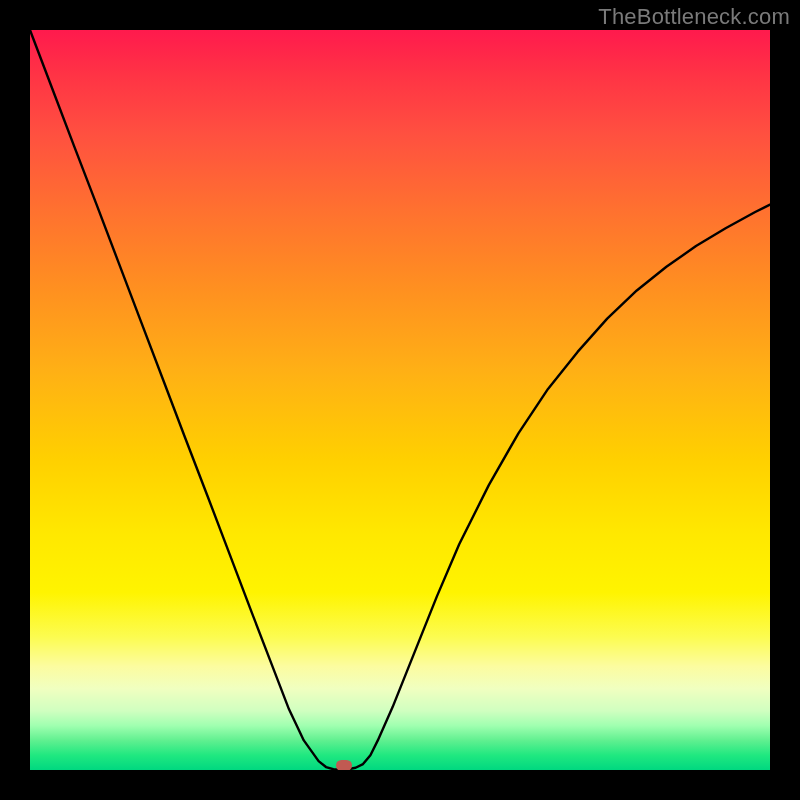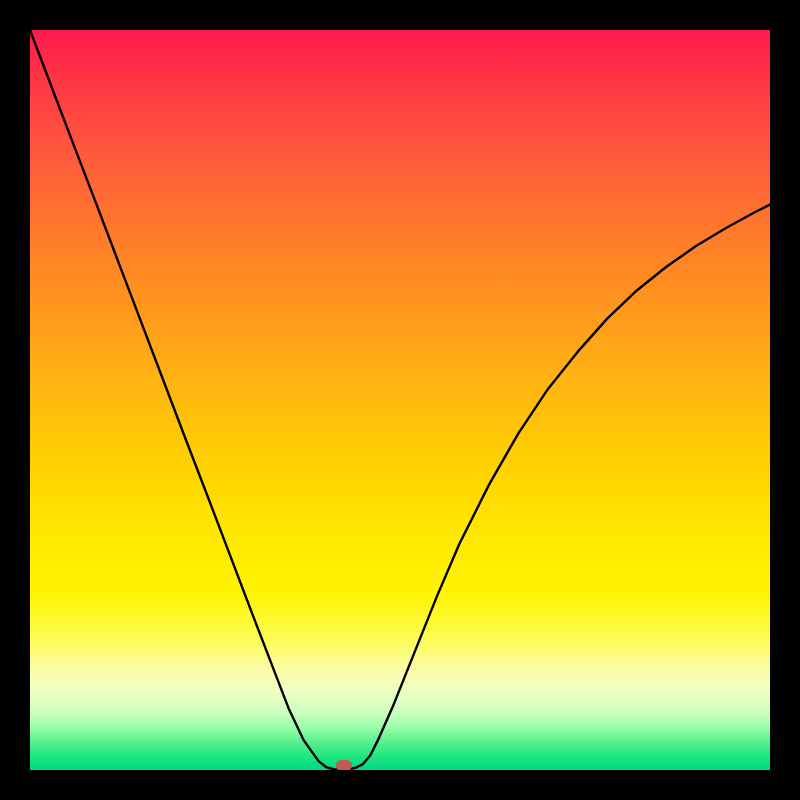--- a/index.html
+++ b/index.html
@@ -68,19 +68,20 @@
     width: 16px;
     height: 11px;
     background: #c15a52;
     border-radius: 6px;
   }
 </style>
 </head>
 <body>
 
 <div class="frame">
+  <div class="watermark">TheBottleneck.com</div>
   <div class="plot-area">
     <svg class="curve" viewBox="0 0 740 740" preserveAspectRatio="none">
       <path id="curve-path" d="M0.00 0.00 L22.20 58.46 L44.40 116.92 L66.60 174.64 L88.80 233.10 L111.00 291.56 L133.20 350.02 L155.40 408.48 L177.60 466.20 L199.80 524.66 L222.00 583.12 L244.20 640.84 L259.00 679.32 L273.80 710.40 L288.60 731.12 L296.00 737.04 L303.40 739.26 L310.80 740.00 L318.20 739.26 L325.60 737.78 L333.00 734.08 L340.40 725.20 L347.80 710.40 L362.60 677.10 L384.80 621.60 L407.00 566.10 L429.20 514.30 L458.80 455.10 L488.40 403.30 L518.00 358.90 L547.60 321.90 L577.20 288.60 L606.80 260.48 L636.40 236.80 L666.00 216.08 L695.60 198.32 L725.20 182.04 L740.00 174.64" fill="none" stroke="#000000" stroke-width="2.4" stroke-linejoin="round" stroke-linecap="round"></path>
     </svg>
     <div class="marker" id="marker" style="left: 305.76px; top: 729.56px; background: rgb(193, 90, 82);"></div>
   </div>
 </div>
 
 </body></html>

